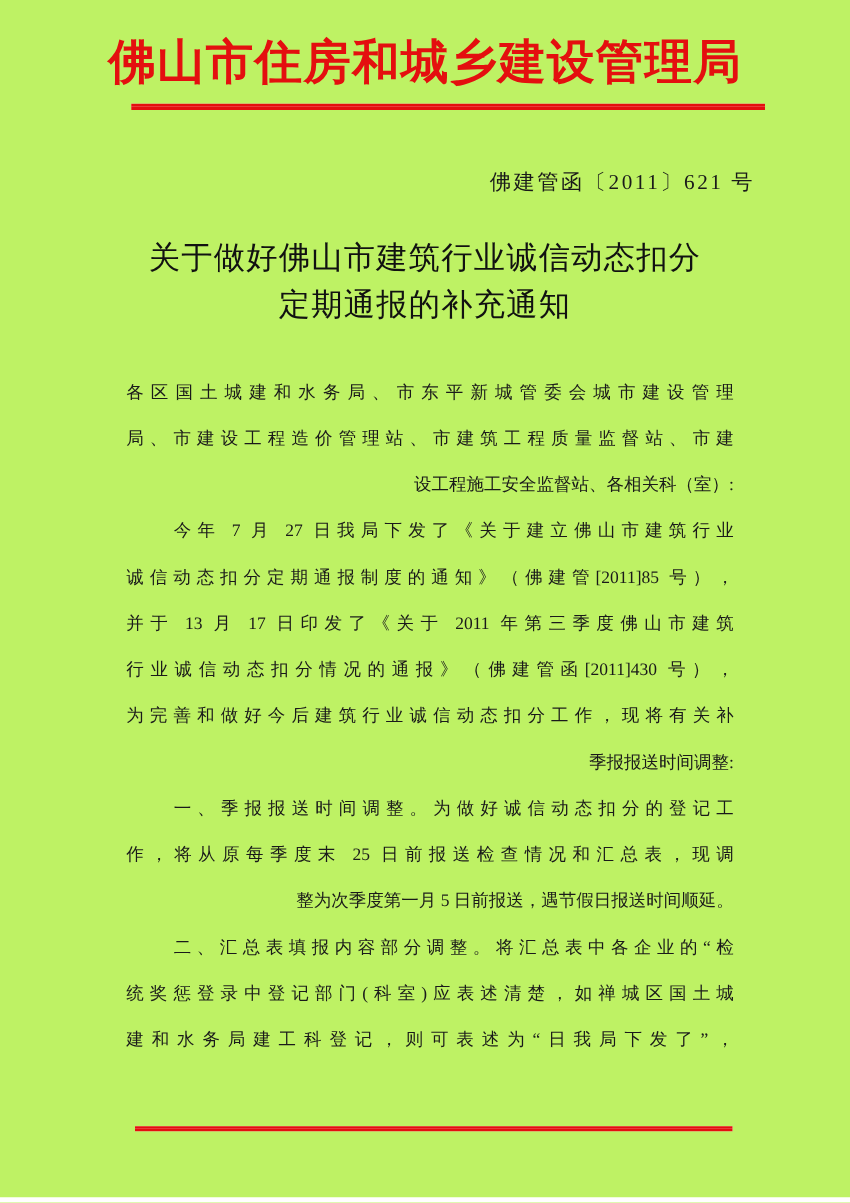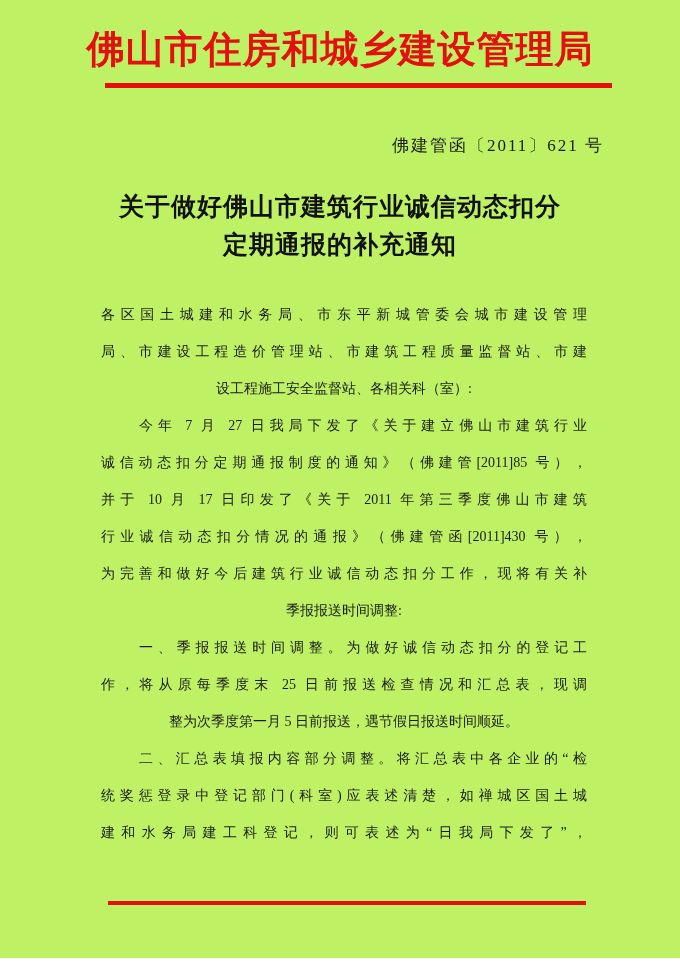--- a/index.html
+++ b/index.html
@@ -58,39 +58,39 @@
     white-space: nowrap;
     margin-left: 40px;
   }
   .doc-title {
     position: absolute;
     top: 188px;
     left: 0;
     width: 100%;
     text-align: center;
     font-size: 25px;
-    font-weight: 700;
+    font-weight: 400;
     color: #111111;
     line-height: 38px;
     letter-spacing: 1px;
   }
   .body-text {
     position: absolute;
     top: 296px;
     left: 101px;
     width: 486px;
     font-size: 14px;
     color: var(--ink);
   }
   .body-text .line {
     height: 37px;
     line-height: 37px;
     overflow: hidden;
     white-space: nowrap;
-    text-align: center;
+    text-align: right;
   }
   .body-text .line.fill {
     white-space: normal;
     text-align: justify;
     text-align-last: justify;
   }
   .body-text .line.indent {
     text-indent: 38px;
   }
 </style>
@@ -109,21 +109,21 @@
     <div>关于做好佛山市建筑行业诚信动态扣分</div>
     <div>定期通报的补充通知</div>
   </div>
 
   <div class="body-text">
       <div class="line fill">各区国土城建和水务局、市东平新城管委会城市建设管理</div>
       <div class="line fill">局、市建设工程造价管理站、市建筑工程质量监督站、市建</div>
       <div class="line">设工程施工安全监督站、各相关科（室）:</div>
       <div class="line indent fill">今年 7 月 27 日我局下发了《关于建立佛山市建筑行业</div>
       <div class="line fill">诚信动态扣分定期通报制度的通知》（佛建管[2011]85 号），</div>
-      <div class="line fill">并于 10 月 17 日印发了《关于 2011 年第三季度佛山市建筑</div>
+      <div class="line fill">并于 13 月 17 日印发了《关于 2011 年第三季度佛山市建筑</div>
       <div class="line fill">行业诚信动态扣分情况的通报》（佛建管函[2011]430 号），</div>
       <div class="line fill">为完善和做好今后建筑行业诚信动态扣分工作，现将有关补</div>
       <div class="line">季报报送时间调整:</div>
       <div class="line indent fill">一、季报报送时间调整。为做好诚信动态扣分的登记工</div>
       <div class="line fill">作，将从原每季度末 25 日前报送检查情况和汇总表，现调</div>
       <div class="line">整为次季度第一月 5 日前报送，遇节假日报送时间顺延。</div>
       <div class="line indent fill">二、汇总表填报内容部分调整。将汇总表中各企业的“检</div>
       <div class="line fill">统奖惩登录中登记部门(科室)应表述清楚，如禅城区国土城</div>
       <div class="line fill">建和水务局建工科登记，则可表述为“日我局下发了”，</div>
     </div>

